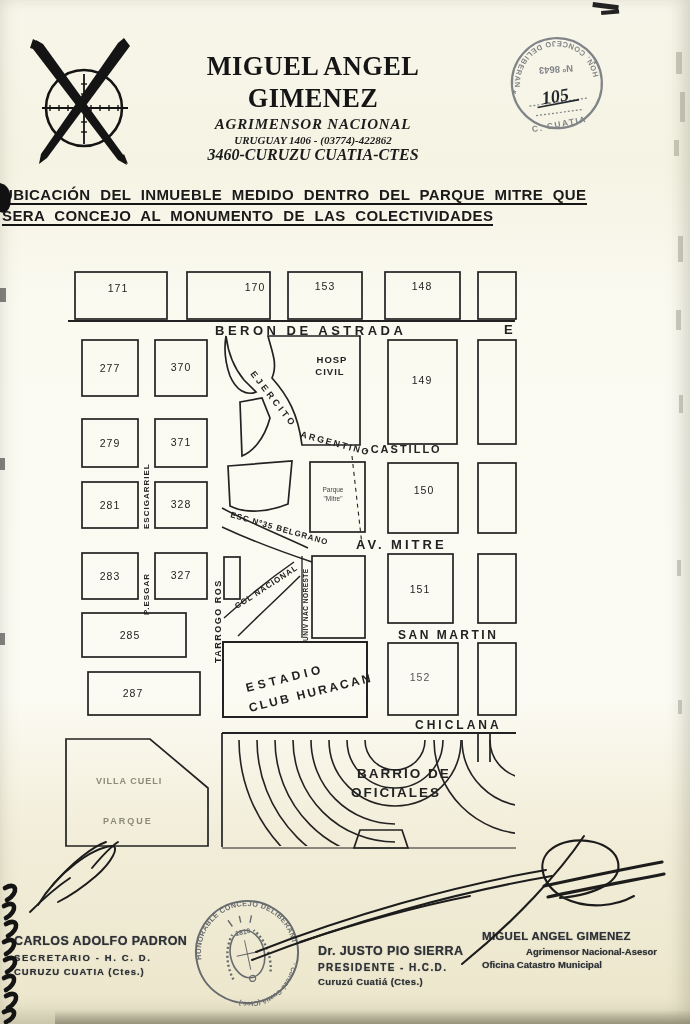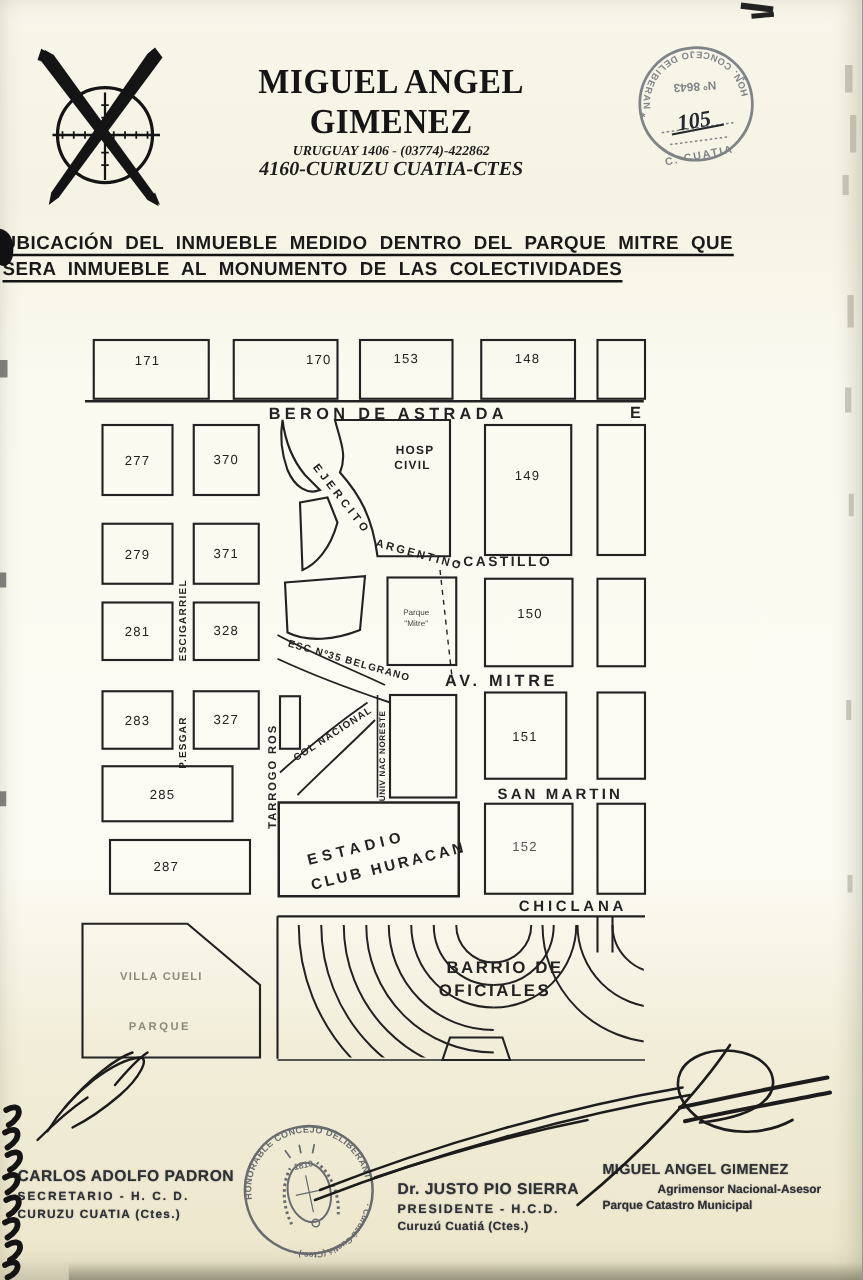--- a/index.html
+++ b/index.html
@@ -66,22 +66,23 @@
     <g fill="#141414">
       <polygon points="16,4 23,8 104,120 107,129 98,124 13,13"></polygon>
       <polygon points="104,2 110,10 27,122 19,128 21,118 98,7"></polygon>
       <polygon points="13,3 20,7 16,14 10,12"></polygon>
       <polygon points="100,123 108,128 104,118"></polygon>
     </g>
   </svg>
 
   <div class="abs letterhead">
     <div class="lh-name">MIGUEL ANGEL GIMENEZ</div>
+    <div class="lh-prof">AGRIMENSOR NACIONAL</div>
     <div class="lh-addr">URUGUAY 1406 - (03774)-422862</div>
-    <div class="lh-city">4160-CURUZU CUATIA-CTES</div>
+    <div class="lh-city">3460-CURUZU CUATIA-CTES</div>
   </div>
 
   <svg class="abs" style="left:498px;top:26px;transform:rotate(-4deg)" width="122" height="118" viewBox="0 0 122 118">
     <defs>
       <path id="st-top" d="M 101,57 A 42,42 0 0 0 17,57"></path>
     </defs>
     <g opacity="0.85">
       <circle cx="59" cy="57" r="45" fill="none" stroke="#6b7077" stroke-width="2.2"></circle>
       <path d="M 18,75 A 45,45 0 0 0 59,102" fill="none" stroke="#6b7077" stroke-width="1"></path>
       <text font-size="7.5" font-weight="bold" letter-spacing="1.2" fill="#6b7077">
@@ -93,21 +94,21 @@
       <text x="59" y="46" text-anchor="middle" font-size="9.5" font-weight="bold" fill="#6b7077" transform="rotate(180 59 43)">Nº 8643</text>
       <line x1="30" y1="78" x2="88" y2="74" stroke="#6b7077" stroke-width="1.2" stroke-dasharray="2,2"></line>
       <line x1="36" y1="88" x2="84" y2="85" stroke="#6b7077" stroke-width="1.2" stroke-dasharray="2,2"></line>
     </g>
     <text x="57" y="76" text-anchor="middle" font-family="Liberation Serif,serif" font-style="italic" font-weight="bold" font-size="18" fill="#23272e" transform="rotate(-5 57 76)">105</text>
     <line x1="38" y1="80" x2="80" y2="75" stroke="#23272e" stroke-width="1.6"></line>
   </svg>
 
   <div class="abs doc-title">
     <div><span class="u">UBICACIÓN DEL INMUEBLE MEDIDO DENTRO DEL PARQUE MITRE QUE</span></div>
-    <div><span class="u">SERA INMUEBLE AL MONUMENTO DE LAS COLECTIVIDADES</span></div>
+    <div><span class="u">SERA CONCEJO AL MONUMENTO DE LAS COLECTIVIDADES</span></div>
   </div>
 
   <svg class="abs" style="left:55px;top:265px" width="465" height="585" viewBox="55 265 465 585">
     <g fill="none" stroke="#222" stroke-width="1.7">
 
       <rect x="75" y="272" width="92" height="47"></rect>
         <rect x="187" y="272" width="83" height="47"></rect>
       <rect x="288" y="272" width="74" height="47"></rect>
         <rect x="385" y="272" width="75" height="47"></rect>
       <rect x="478" y="272" width="38" height="47"></rect>
@@ -259,21 +260,21 @@
     <div class="c">CURUZU CUATIA (Ctes.)</div>
   </div>
   <div class="abs sig-pres stamped">
     <div class="n">Dr. JUSTO PIO SIERRA</div>
     <div class="r">PRESIDENTE - H.C.D.</div>
     <div class="c">Curuzú Cuatiá (Ctes.)</div>
   </div>
   <div class="abs sig-surv stamped">
     <div class="n">MIGUEL ANGEL GIMENEZ</div>
     <div class="r">Agrimensor Nacional-Asesor</div>
-    <div class="o">Parque Catastro Municipal</div>
+    <div class="o">Oficina Catastro Municipal</div>
   </div>
 
   <svg class="abs" style="left:0;top:0" width="690" height="1024" viewBox="0 0 690 1024">
     <g fill="none" stroke="#1c1c1c" stroke-linecap="round">
 
       <g stroke-width="1.9">
         <path d="M38,905 C58,872 92,848 112,846 C120,846 112,862 96,876 C82,888 66,898 58,902"></path>
         <path d="M52,886 C72,862 94,846 106,842"></path>
         <path d="M92,868 C102,856 112,846 118,842"></path>
         <path d="M30,912 C44,898 58,886 70,878"></path>

